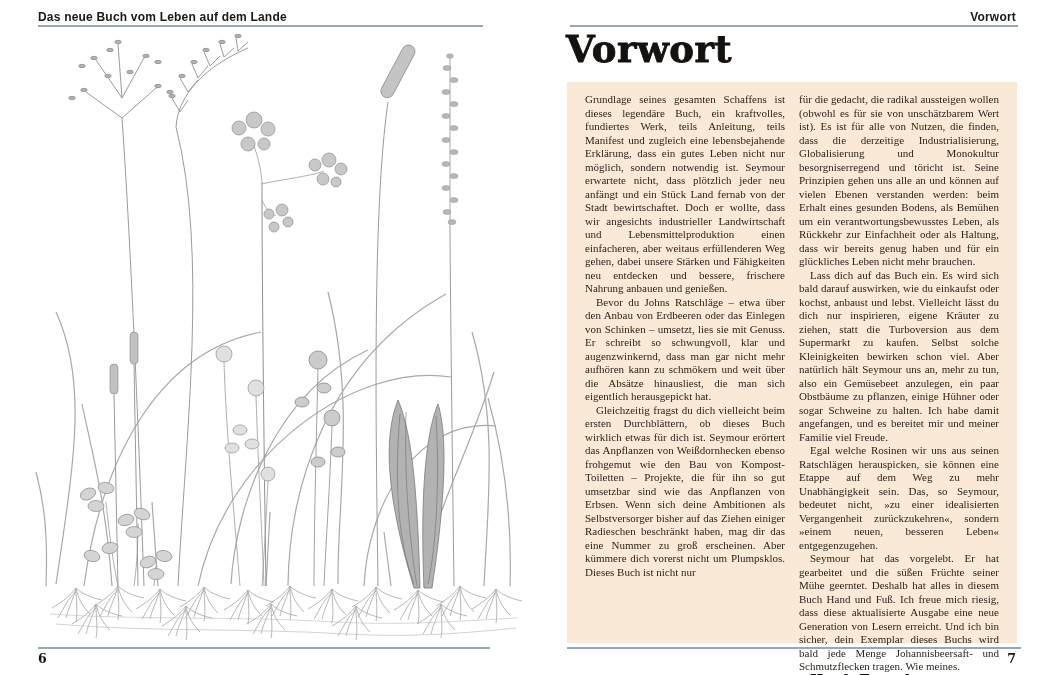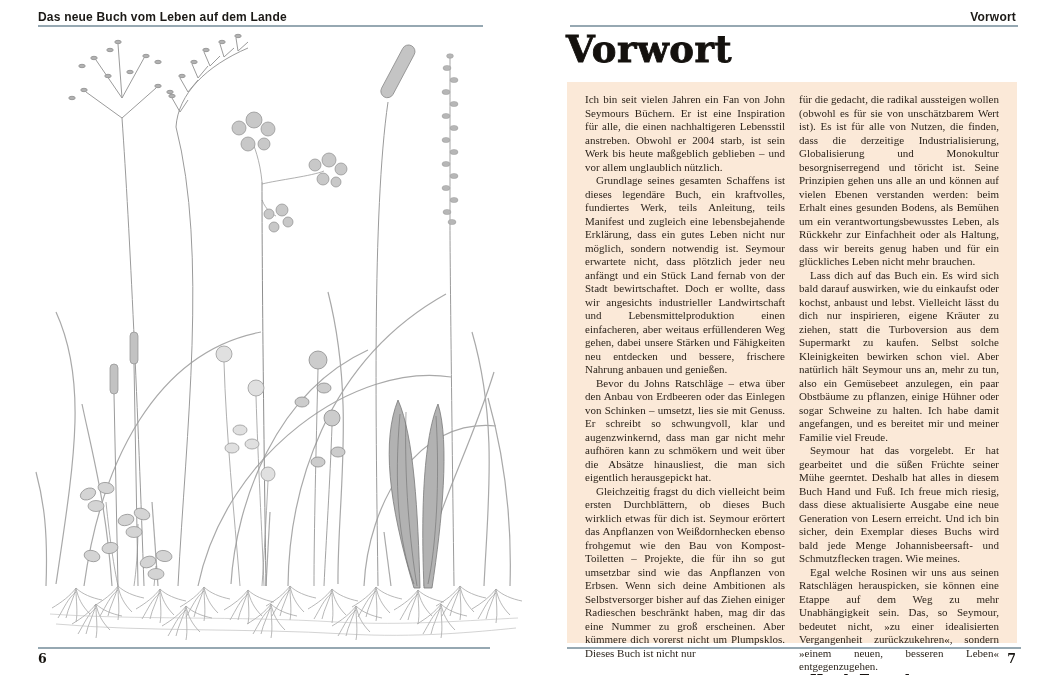--- a/index.html
+++ b/index.html
@@ -261,30 +261,29 @@
 
 <div>
   <div class="running-head rh-right">Vorwort</div>
   <div class="rule rule-top-right"></div>
 
   <div class="fw-title">Vorwort</div>
 
   <div class="panel">
     <div class="columns">
       <div class="col">
-        <p>Ich bin seit vielen Jahren ein Fan von John Seymours Büchern. Er ist eine Inspiration für alle, die einen nachhaltigeren Lebensstil anstreben. Obwohl er 2004 starb, ist sein Werk bis heute maßgeblich geblieben – und vor allem unglaublich nützlich.</p>
         <p>Grundlage seines gesamten Schaffens ist dieses legendäre Buch, ein kraftvolles, fundiertes Werk, teils Anleitung, teils Manifest und zugleich eine lebensbejahende Erklärung, dass ein gutes Leben nicht nur möglich, sondern notwendig ist. Seymour erwartete nicht, dass plötzlich jeder neu anfängt und ein Stück Land fernab von der Stadt bewirtschaftet. Doch er wollte, dass wir angesichts industrieller Landwirtschaft und Lebensmittelproduktion einen einfacheren, aber weitaus erfüllenderen Weg gehen, dabei unsere Stärken und Fähigkeiten neu entdecken und bessere, frischere Nahrung anbauen und genießen.</p>
         <p>Bevor du Johns Ratschläge – etwa über den Anbau von Erdbeeren oder das Einlegen von Schinken – umsetzt, lies sie mit Genuss. Er schreibt so schwungvoll, klar und augenzwinkernd, dass man gar nicht mehr aufhören kann zu schmökern und weit über die Absätze hinausliest, die man sich eigentlich herausgepickt hat.</p>
         <p>Gleichzeitig fragst du dich vielleicht beim ersten Durchblättern, ob dieses Buch wirklich etwas für dich ist. Seymour erörtert das Anpflanzen von Weißdornhecken ebenso frohgemut wie den Bau von Kompost-Toiletten – Projekte, die für ihn so gut umsetzbar sind wie das Anpflanzen von Erbsen. Wenn sich deine Ambitionen als Selbstversorger bisher auf das Ziehen einiger Radieschen beschränkt haben, mag dir das eine Nummer zu groß erscheinen. Aber kümmere dich vorerst nicht um Plumpsklos. Dieses Buch ist nicht nur</p>
       </div>
       <div class="col">
         <p>für die gedacht, die radikal aussteigen wollen (obwohl es für sie von unschätzbarem Wert ist). Es ist für alle von Nutzen, die finden, dass die derzeitige Industrialisierung, Globalisierung und Monokultur besorgniserregend und töricht ist. Seine Prinzipien gehen uns alle an und können auf vielen Ebenen verstanden werden: beim Erhalt eines gesunden Bodens, als Bemühen um ein verantwortungsbewusstes Leben, als Rückkehr zur Einfachheit oder als Haltung, dass wir bereits genug haben und für ein glückliches Leben nicht mehr brauchen.</p>
         <p>Lass dich auf das Buch ein. Es wird sich bald darauf auswirken, wie du einkaufst oder kochst, anbaust und lebst. Vielleicht lässt du dich nur inspirieren, eigene Kräuter zu ziehen, statt die Turboversion aus dem Supermarkt zu kaufen. Selbst solche Kleinigkeiten bewirken schon viel. Aber natürlich hält Seymour uns an, mehr zu tun, also ein Gemüsebeet anzulegen, ein paar Obstbäume zu pflanzen, einige Hühner oder sogar Schweine zu halten. Ich habe damit angefangen, und es bereitet mir und meiner Familie viel Freude.</p>
+        <p>Egal welche Rosinen wir uns aus seinen Ratschlägen herauspicken, sie können eine Etappe auf dem Weg zu mehr Unabhängigkeit sein. Das, so Seymour, bedeutet nicht, »zu einer idealisierten Vergangenheit zurückzukehren«, sondern »einem neuen, besseren Leben« entgegenzugehen.</p>
         <p>Seymour hat das vorgelebt. Er hat gearbeitet und die süßen Früchte seiner Mühe geerntet. Deshalb hat alles in diesem Buch Hand und Fuß. Ich freue mich riesig, dass diese aktualisierte Ausgabe eine neue Generation von Lesern erreicht. Und ich bin sicher, dein Exemplar dieses Buchs wird bald jede Menge Johannisbeersaft- und Schmutzflecken tragen. Wie meines.</p>
-        <p>Egal welche Rosinen wir uns aus seinen Ratschlägen herauspicken, sie können eine Etappe auf dem Weg zu mehr Unabhängigkeit sein. Das, so Seymour, bedeutet nicht, »zu einer idealisierten Vergangenheit zurückzukehren«, sondern »einem neuen, besseren Leben« entgegenzugehen.</p>
         <p class="signature">Hugh Fearnley-Whittingstall</p>
       </div>
     </div>
   </div>
 
   <div class="rule rule-bottom-right"></div>
   <div class="pageno pn-right">7</div>
 </div>
 
 </body></html>

